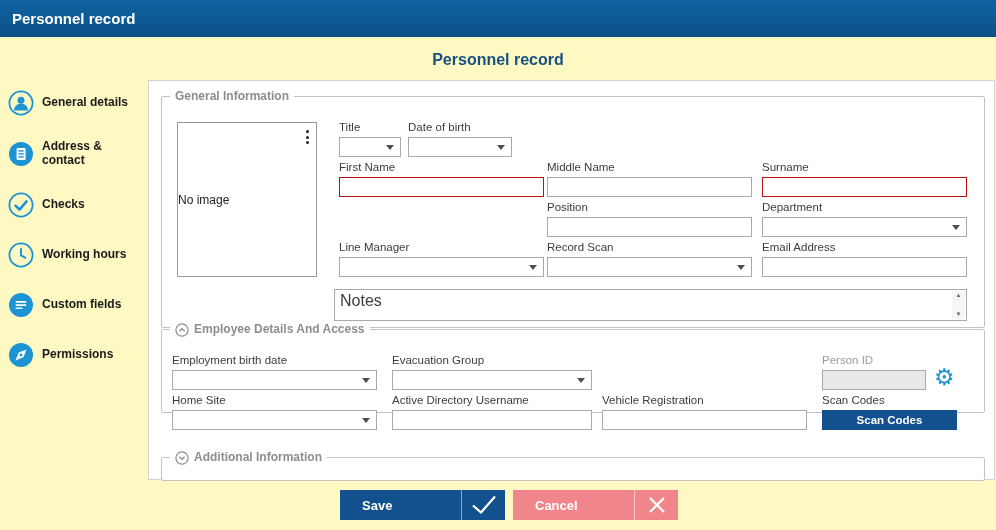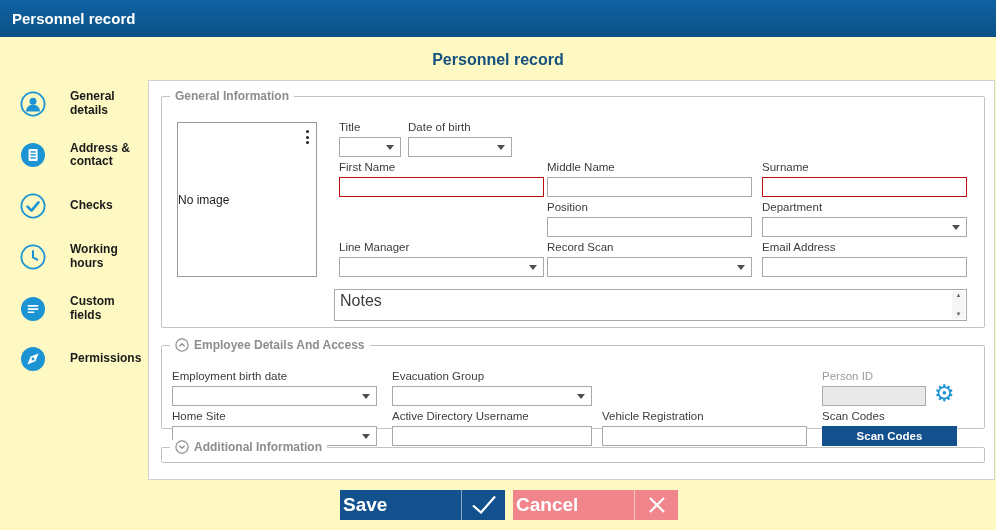--- a/index.html
+++ b/index.html
@@ -8,29 +8,29 @@
   .screen{position:relative;width:996px;height:530px;background:#fef9c3;overflow:hidden}
 
   .titlebar{position:absolute;left:0;top:0;width:996px;height:37px;
     background:linear-gradient(#0f63a3,#0b5186);color:#fff;font-size:15px;font-weight:bold;
     display:flex;align-items:center;padding-left:12px}
 
   .heading{position:absolute;left:0;top:51px;width:996px;text-align:center;
     font-size:16px;font-weight:bold;color:#15507f}
 
   .sidebar{position:absolute;left:0;top:90px;width:148px;display:flex;flex-direction:column;gap:24px}
-  .nav-item{display:flex;align-items:center;gap:24px;padding-left:20px;min-height:26px;cursor:pointer}
+  .nav-item{display:flex;align-items:center;gap:8px;padding-left:8px;min-height:26px;cursor:pointer}
   .nav-item .nlbl{font-size:12px;font-weight:bold;color:#1a1a1a;line-height:1.15;width:96px}
   .nav-item svg{flex:0 0 auto}
 
   .panel{position:absolute;left:148px;top:80px;width:847px;height:400px;background:#fff;border:1px solid #d2d2d2}
 
   .group{position:absolute;border:1px solid #c3c3c3;border-radius:2px;background:#fff}
   .legend{position:absolute;top:-8px;left:8px;background:#fff;padding:0 5px;font-size:12px;
-    font-weight:bold;color:#8d8d8d;display:flex;align-items:flex-start;gap:5px;line-height:15px;white-space:nowrap}
+    font-weight:bold;color:#8d8d8d;display:flex;align-items:flex-end;gap:5px;line-height:15px;white-space:nowrap}
   .cicon{width:14px;height:14px;flex:0 0 auto;cursor:pointer}
 
   .field{position:absolute}
   .flabel{font-size:11.5px;color:#3c3c3c;margin-bottom:2px;white-space:nowrap;height:14px}
   .flabel.gray{color:#9b9b9b}
   .box{height:20px;border:1px solid #a9a9a9;background:#fff;position:relative;width:100%}
   input.box{outline:none;padding:0 4px;font:12px "Liberation Sans",sans-serif;display:block}
   .err{border:1.6px solid #bf1010}
   .disabled-box{background:#e9e9e9}
   .combo{cursor:pointer}
@@ -46,21 +46,21 @@
   .notes .nlabel{position:absolute;left:5px;top:2px;font-size:16px;color:#3c3c3c}
   .nscroll{position:absolute;right:1px;top:1px;bottom:1px;width:13px;display:flex;flex-direction:column;
     justify-content:space-between;align-items:center;background:#f6f6f6}
   .nscroll span{font-size:6px;color:#666;line-height:9px;cursor:pointer}
 
   .gear{position:absolute;font-size:23px;color:#1c94d4;cursor:pointer;line-height:23px}
   .btn-scan{height:20px;background:#12518d;color:#fff;font-size:11.5px;font-weight:bold;
     display:flex;align-items:center;justify-content:center;cursor:pointer;width:100%}
 
   .footer-btn{position:absolute;top:490px;height:30px;width:165px;display:flex;align-items:center;color:#fff;cursor:pointer}
-  .footer-btn .txt{font-size:19px;font-weight:bold;padding-left:3px;flex:1}
+  .footer-btn .txt{font-size:13px;font-weight:bold;padding-left:22px;flex:1}
   .footer-btn .ico{width:44px;height:100%;display:flex;align-items:center;justify-content:center;
     border-left:1px solid rgba(255,255,255,.5)}
   .save{left:340px;background:#12518d}
   .cancel{left:513px;background:#f0868c}
 </style>
 </head>
 <body>
 
 <div class="screen">
 
@@ -207,21 +207,21 @@
 
       <div class="notes" style="left:172px;top:192px;width:633px;height:32px">
         <span class="nlabel">Notes</span>
         <span class="nscroll">
           <span>▲</span>
           <span>▼</span>
         </span>
       </div>
     </div>
 
-    <div class="group" style="left:12px;top:264px;width:824px;height:84px">
+    <div class="group" style="left:12px;top:248px;width:824px;height:84px">
       <div class="legend">
         <svg class="cicon" viewBox="0 0 14 14">
           <circle cx="7" cy="7" r="6.1" fill="#fff" stroke="#8d8d8d" stroke-width="1.2"></circle>
           <path d="M4.4 8.3 7 5.7l2.6 2.6" fill="none" stroke="#8d8d8d" stroke-width="1.3"></path>
         </svg>
         <span>Employee Details And Access</span>
       </div>
 
       <div class="field" style="left:10px;top:24px;width:205px">
         <div class="flabel">Employment birth date</div>
@@ -263,21 +263,21 @@
       </div>
 
       <div class="field" style="left:660px;top:64px;width:135px">
         <div class="flabel">Scan Codes</div>
         <div class="btn-scan">
           <span>Scan Codes</span>
         </div>
       </div>
     </div>
 
-    <div class="group" style="left:12px;top:366px;width:824px;height:16px">
+    <div class="group" style="left:12px;top:376px;width:824px;height:24px">
       <div class="legend">
         <svg class="cicon" viewBox="0 0 14 14">
           <circle cx="7" cy="7" r="6.1" fill="#fff" stroke="#8d8d8d" stroke-width="1.2"></circle>
           <path d="M4.4 5.7 7 8.3l2.6-2.6" fill="none" stroke="#8d8d8d" stroke-width="1.3"></path>
         </svg>
         <span>Additional Information</span>
       </div>
     </div>
   </div>
 

